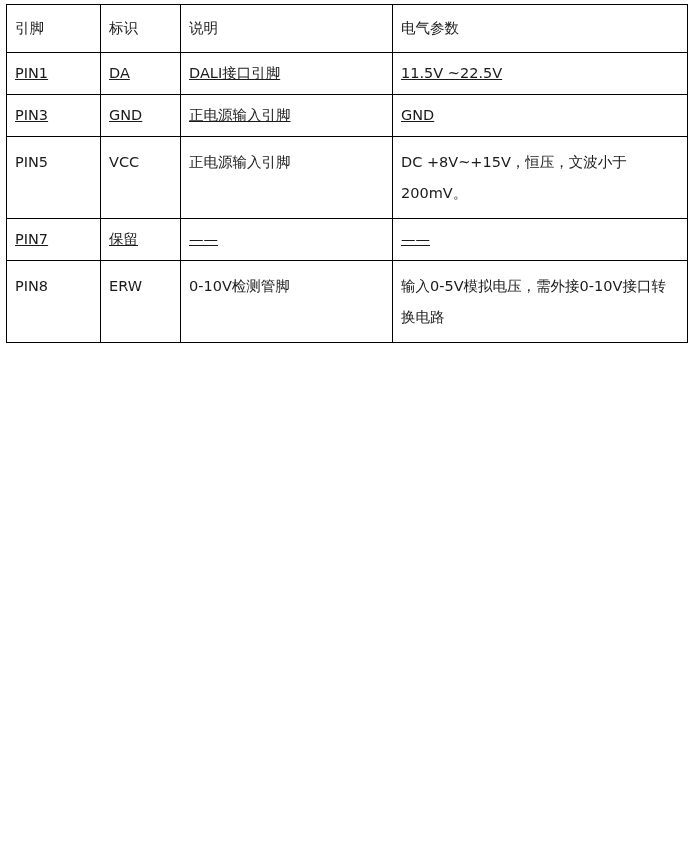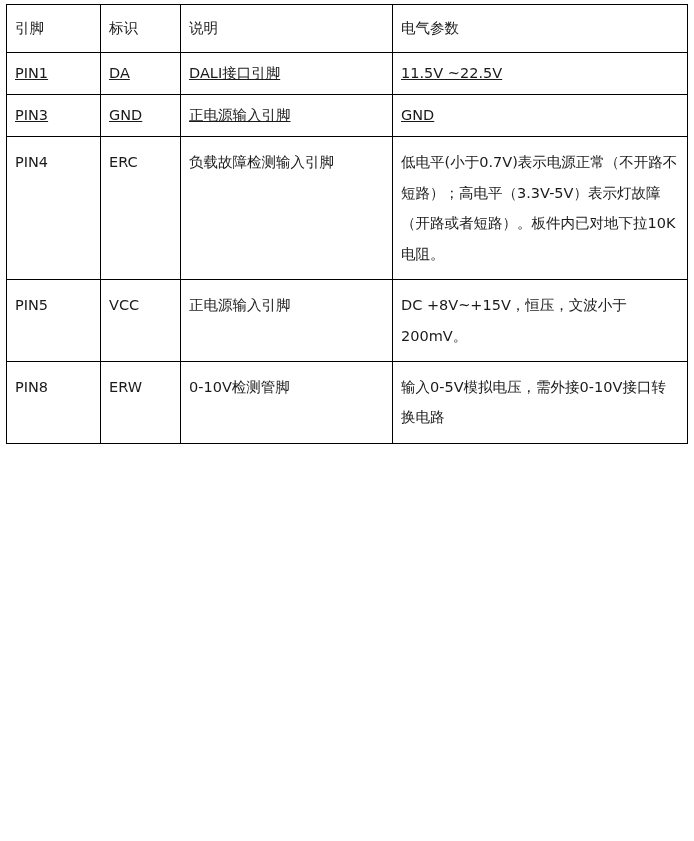--- a/index.html
+++ b/index.html
@@ -110,51 +110,51 @@
             <span class="cell-text">GND</span>
           </td>
         <td>
             <span class="cell-text">正电源输入引脚</span>
           </td>
         <td>
             <span class="cell-text">GND</span>
           </td>
       </tr>
 
-      <tr class="tall">
-        <td>
-            <span class="cell-text">PIN4</span>
-          </td>
-        <td>
-            <span class="cell-text">ERC</span>
-          </td>
-        <td>
-            <span class="cell-text">负载故障检测输入引脚</span>
-          </td>
-        <td>
-            <span class="cell-text">低电平(小于0.7V)表示电源正常（不开路不短路）；高电平（3.3V-5V）表示灯故障（开路或者短路）。板件内已对地下拉10K电阻。</span>
-          </td>
-      </tr>
 
       <tr class="tall">
         <td>
             <span class="cell-text">PIN5</span>
           </td>
         <td>
             <span class="cell-text">VCC</span>
           </td>
         <td>
             <span class="cell-text">正电源输入引脚</span>
           </td>
         <td>
             <span class="cell-text">DC +8V~+15V，恒压，文波小于200mV。</span>
           </td>
       </tr>
 
 
+      <tr class="tight">
+        <td>
+            <span class="cell-text">PIN7</span>
+          </td>
+        <td>
+            <span class="cell-text">保留</span>
+          </td>
+        <td>
+            <span class="cell-text">——</span>
+          </td>
+        <td>
+            <span class="cell-text">——</span>
+          </td>
+      </tr>
 
       <tr class="tall">
         <td>
             <span class="cell-text">PIN8</span>
           </td>
         <td>
             <span class="cell-text">ERW</span>
           </td>
         <td>
             <span class="cell-text">0-10V检测管脚</span>

